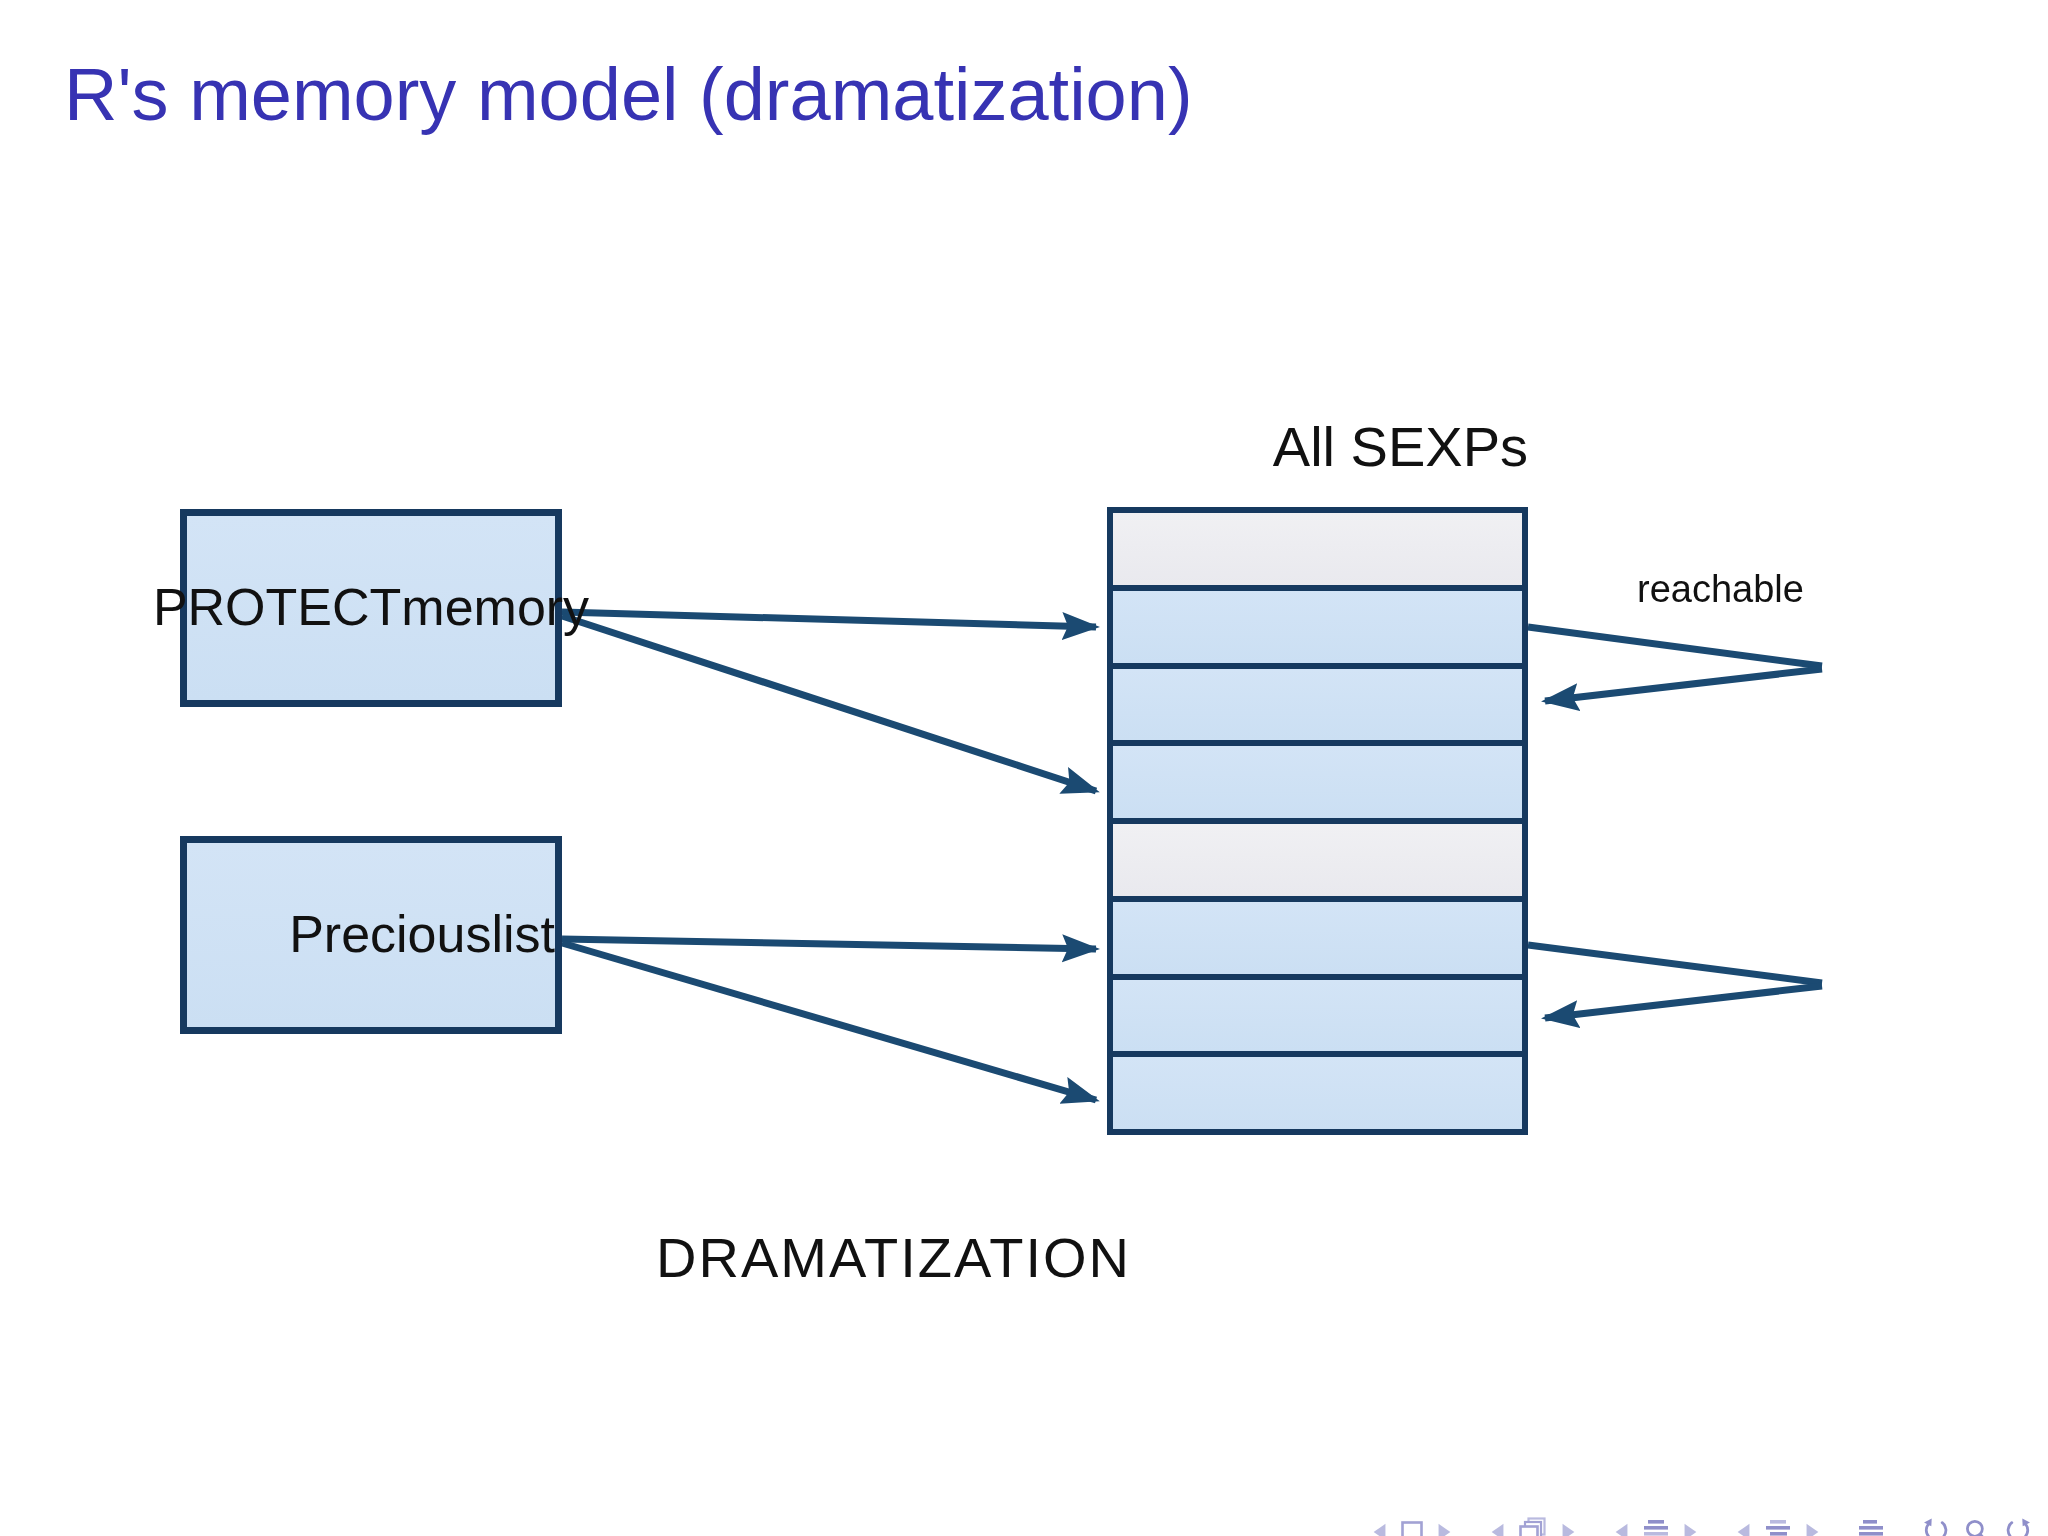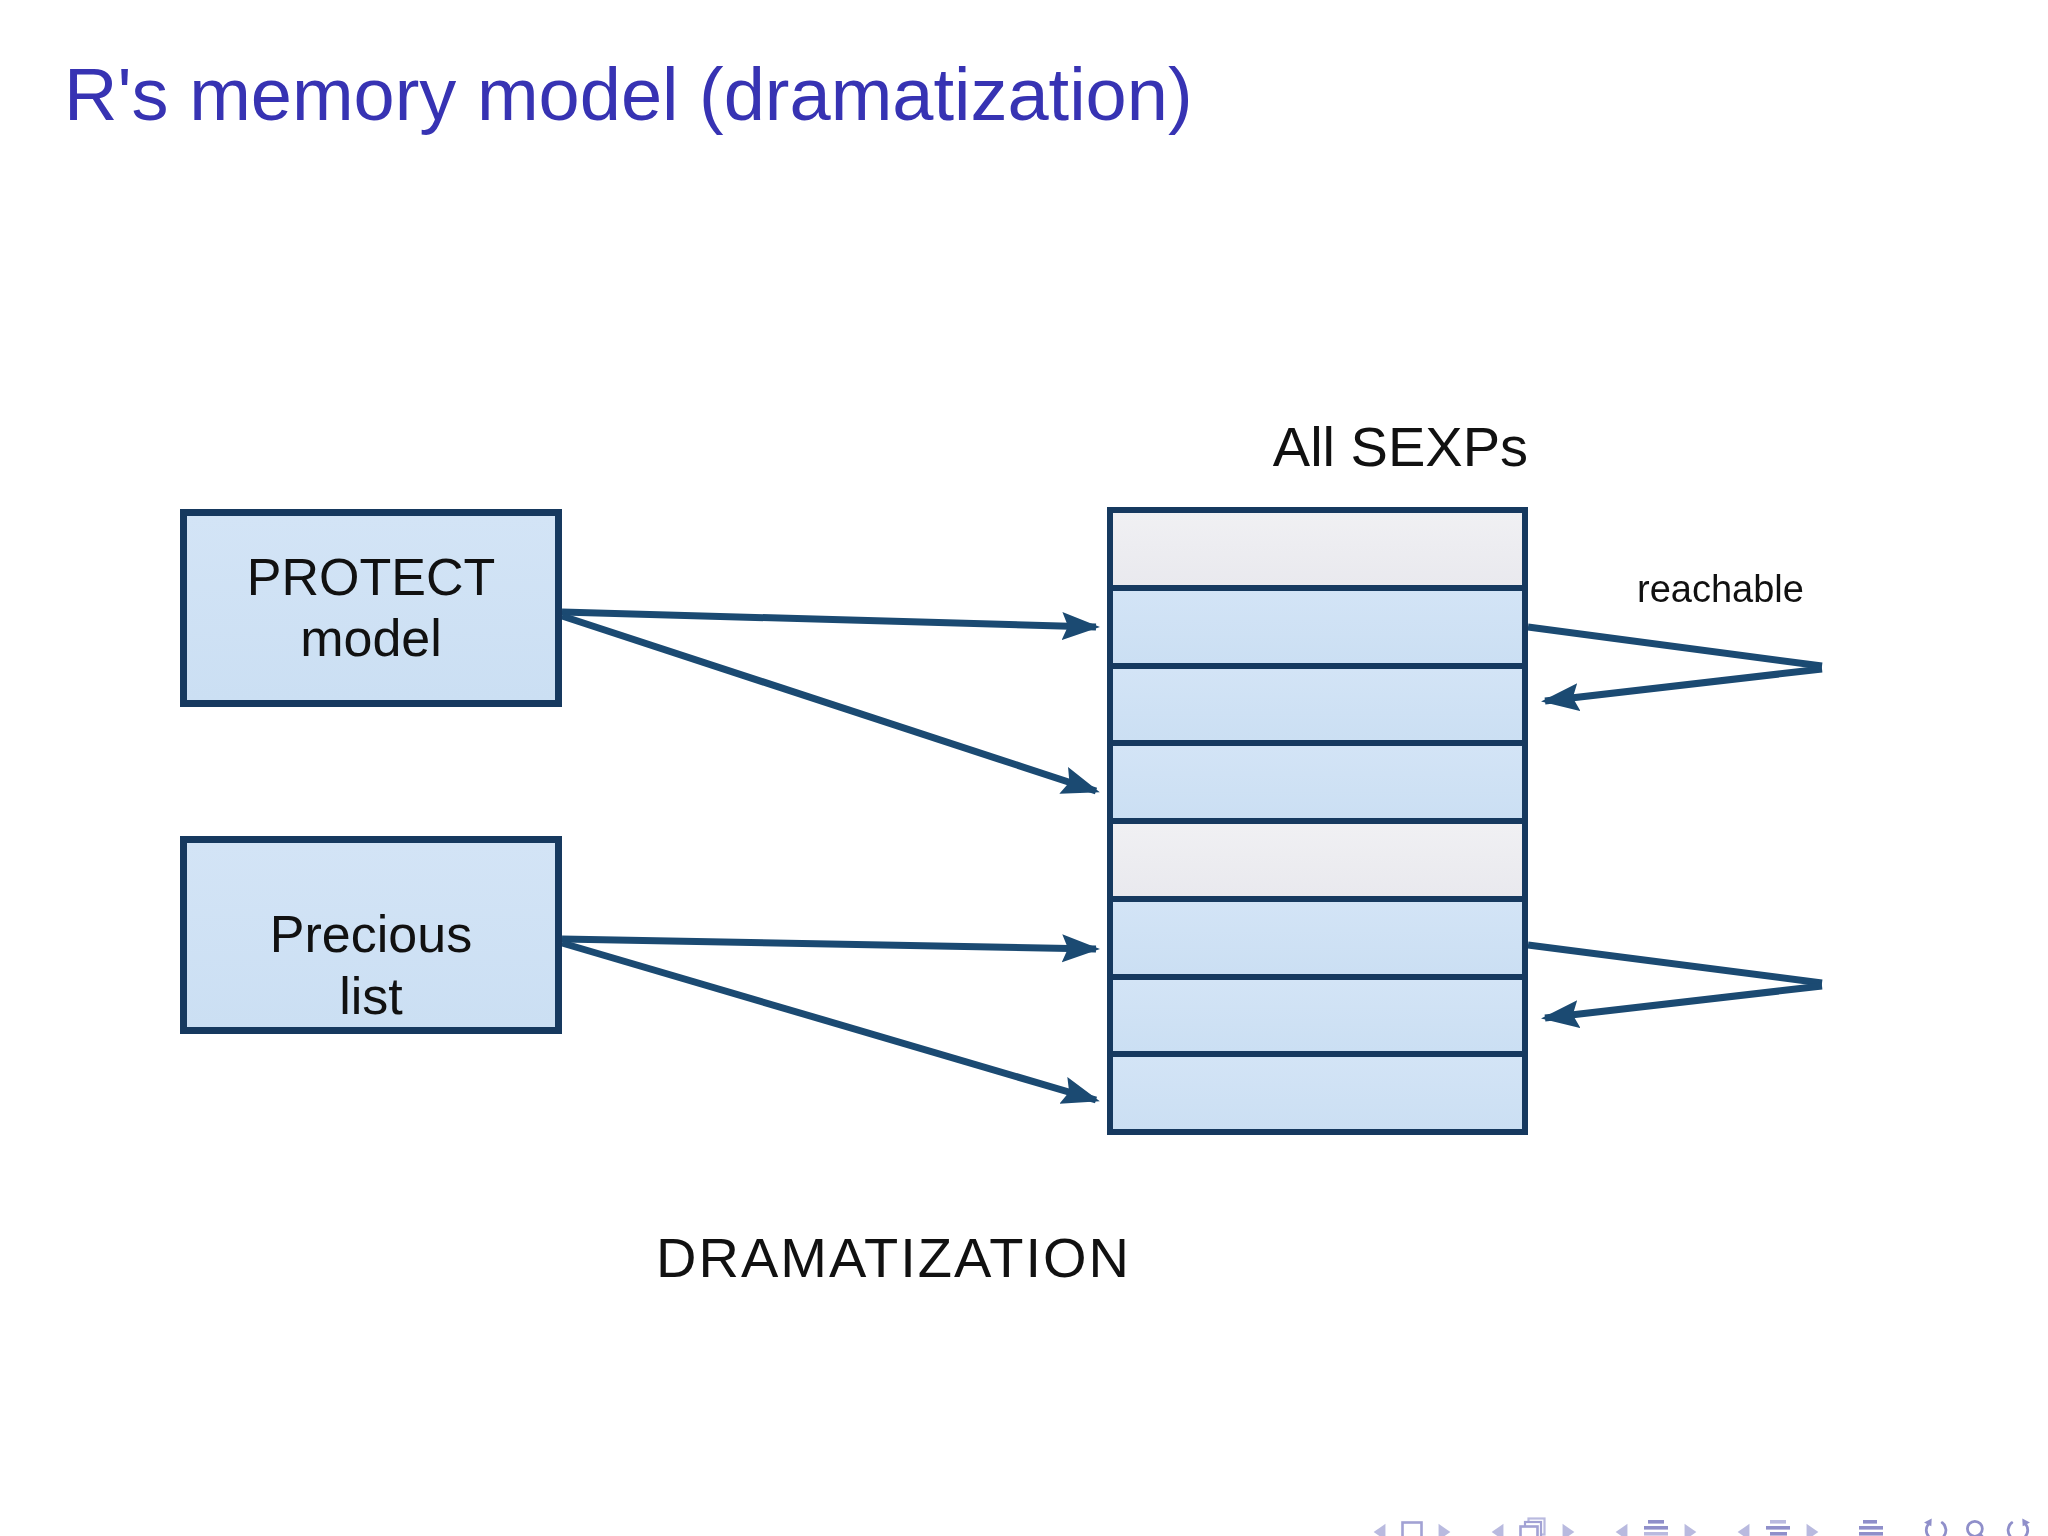--- a/index.html
+++ b/index.html
@@ -12,21 +12,21 @@
     color:var(--title,#3733b3);white-space:nowrap;
   }
   .dlabel{position:absolute;color:var(--text,#111);white-space:nowrap;}
   #all-sexps{left:1107px;top:392px;width:421px;text-align:right;font-size:56px;}
   #reachable{left:1637px;top:546px;font-size:38px;}
   #caption{left:656px;top:1203px;font-size:56px;letter-spacing:2px;}
   .node{
     position:absolute;left:180px;width:368px;height:184px;
     border:7px solid var(--outline,#16395f);
     background:linear-gradient(180deg,var(--cellBlueA,#d3e4f6),var(--cellBlueB,#cbdff3));
-    display:flex;flex-direction:column;justify-content:center;align-items:center;
+    display:flex;flex-direction:row;justify-content:center;align-items:center;
     font-size:52px;line-height:1.18;color:var(--text,#111);text-align:center;
   }
   #protect-box{top:487px;}
   #precious-box{top:814px;justify-content:flex-end;}
   #sexp-stack{
     position:absolute;left:1107px;top:485px;width:421px;height:628px;
     background:var(--outline,#16395f);
   }
   .cell{position:absolute;left:6px;width:409px;}
   #arrow-layer{position:absolute;left:0;top:0;pointer-events:none;}
@@ -58,21 +58,21 @@
         <line x1="562" y1="921" x2="1096" y2="1078" stroke="#1b4a72" stroke-width="7" marker-end="url(#ah)"></line>
         <line x1="1528" y1="605" x2="1822" y2="644" stroke="#1b4a72" stroke-width="7"></line>
         <line x1="1822" y1="647" x2="1545" y2="679" stroke="#1b4a72" stroke-width="7" marker-end="url(#ah)"></line>
         <line x1="1528" y1="923" x2="1822" y2="961" stroke="#1b4a72" stroke-width="7"></line>
         <line x1="1822" y1="964" x2="1545" y2="996" stroke="#1b4a72" stroke-width="7" marker-end="url(#ah)"></line>
       </g>
   </svg>
 
   <div class="node" id="protect-box">
     <span>PROTECT</span>
-    <span>model</span>
+    <span>memory</span>
   </div>
 
   <div class="node" id="precious-box">
     <span>Precious</span>
     <span>list</span>
   </div>
 
   <div id="sexp-stack">
       <div class="cell" style="top: 6px; height: 71.75px; background: linear-gradient(rgb(240, 240, 243), rgb(233, 233, 238));"></div>
       <div class="cell" style="top: 83.75px; height: 71.75px; background: linear-gradient(rgb(211, 228, 246), rgb(203, 223, 243));"></div>

